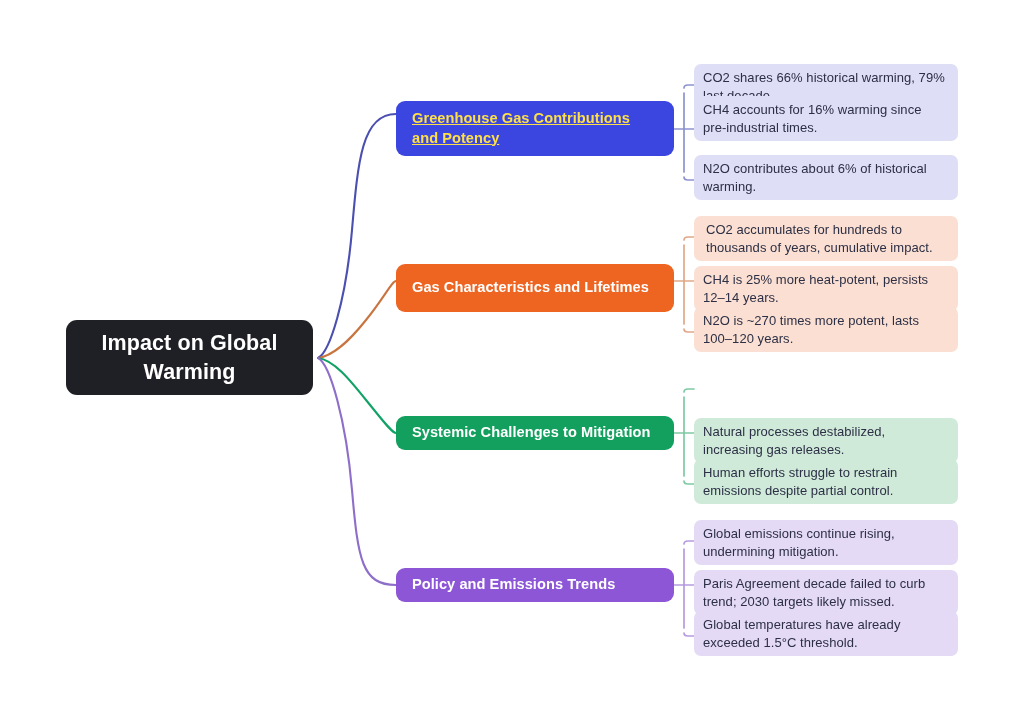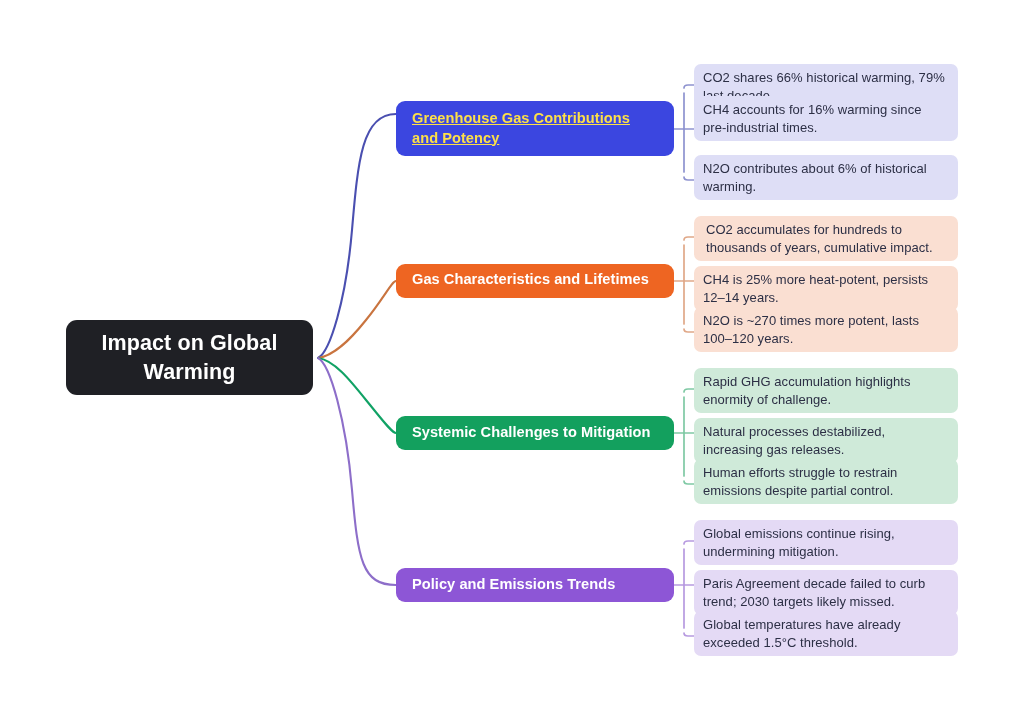--- a/index.html
+++ b/index.html
@@ -153,39 +153,36 @@
   <div class="leaf-card" id="leaf-0-0" style="top: 64px; height: 45px; background: rgb(222, 222, 246);">
     <span class="leaf-label">CO2 shares 66% historical warming, 79% last decade.</span>
   </div>
   <div class="leaf-card" id="leaf-0-1" style="top: 96px; height: 45px; background: rgb(222, 222, 246);">
     <span class="leaf-label">CH4 accounts for 16% warming since pre-industrial times.</span>
   </div>
   <div class="leaf-card" id="leaf-0-2" style="top: 155px; height: 45px; background: rgb(222, 222, 246);">
     <span class="leaf-label">N2O contributes about 6% of historical warming.</span>
   </div>
 
-  <div class="branch-node" id="branch-1" style="top: 264px; height: 34px; background: rgb(238, 101, 34); align-items: flex-end;">
+  <div class="branch-node" id="branch-1" style="top: 264px; height: 48px; background: rgb(238, 101, 34);">
     <span class="branch-label" style="color: rgb(255, 255, 255);">Gas Characteristics and Lifetimes</span>
   </div>
   <div class="leaf-card" id="leaf-1-0" style="top: 216px; height: 45px; background: rgb(250, 223, 210); padding-left: 12px;">
     <span class="leaf-label">CO2 accumulates for hundreds to thousands of years, cumulative impact.</span>
   </div>
   <div class="leaf-card" id="leaf-1-1" style="top: 266px; height: 45px; background: rgb(250, 223, 210);">
     <span class="leaf-label">CH4 is 25% more heat-potent, persists 12–14 years.</span>
   </div>
   <div class="leaf-card" id="leaf-1-2" style="top: 307px; height: 45px; background: rgb(250, 223, 210);">
     <span class="leaf-label">N2O is ~270 times more potent, lasts 100–120 years.</span>
   </div>
 
   <div class="branch-node" id="branch-2" style="top: 416px; height: 34px; background: rgb(19, 160, 94);">
     <span class="branch-label" style="color: rgb(255, 255, 255);">Systemic Challenges to Mitigation</span>
   </div>
-  <div class="leaf-card" id="leaf-2-0" style="top: 368px; height: 45px; background: rgb(207, 234, 217);">
-    <span class="leaf-label">Rapid GHG accumulation highlights enormity of challenge.</span>
-  </div>
   <div class="leaf-card" id="leaf-2-2" style="top: 459px; height: 45px; background: rgb(207, 234, 217);">
     <span class="leaf-label">Human efforts struggle to restrain emissions despite partial control.</span>
   </div>
   <div class="leaf-card" id="leaf-2-1" style="top: 418px; height: 45px; background: rgb(207, 234, 217);">
     <span class="leaf-label">Natural processes destabilized, increasing gas releases.</span>
   </div>
 
   <div class="branch-node" id="branch-3" style="top: 568px; height: 34px; background: rgb(141, 86, 214);">
     <span class="branch-label" style="color: rgb(255, 255, 255);">Policy and Emissions Trends</span>
   </div>

